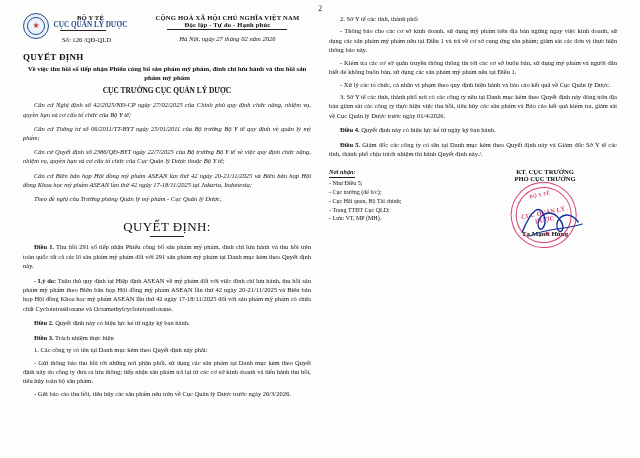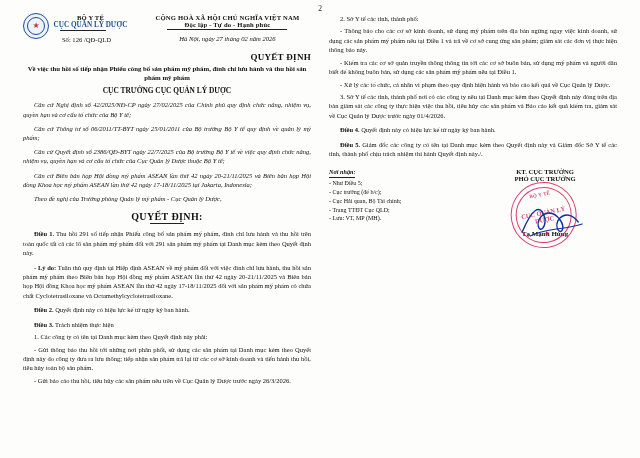--- a/index.html
+++ b/index.html
@@ -95,21 +95,21 @@
   }
   .date-line{
     font-size:6.6px;
     font-style:italic;
     margin-top:5px;
     text-align:center;
   }
 
   
   .title{
-    text-align:right;
+    text-align:left;
     font-weight:bold;
     font-size:9px;
     margin-top:9px;
     letter-spacing:0.3px;
   }
   .subtitle{
     text-align:center;
     font-weight:bold;
     font-size:6.8px;
     margin-top:2px;
@@ -124,23 +124,23 @@
   p.just{
     font-size:6.5px;
     line-height:1.42;
     text-align:justify;
     margin:5px 0 0 0;
     text-indent:11px;
     font-style:italic;
   }
   .decide{
     text-align:center;
-    font-weight:bold;
-    font-size:10px;
-    margin-top:8px;
+    font-weight:normal;
+    font-size:13px;
+    margin-top:16px;
     letter-spacing:0.4px;
   }
   .decide-line{
     width:34px;height:1px;background:#222;margin:1px auto 0 auto;
   }
   p.art{
     font-size:6.5px;
     line-height:1.45;
     text-align:justify;
     margin:5px 0 0 0;

